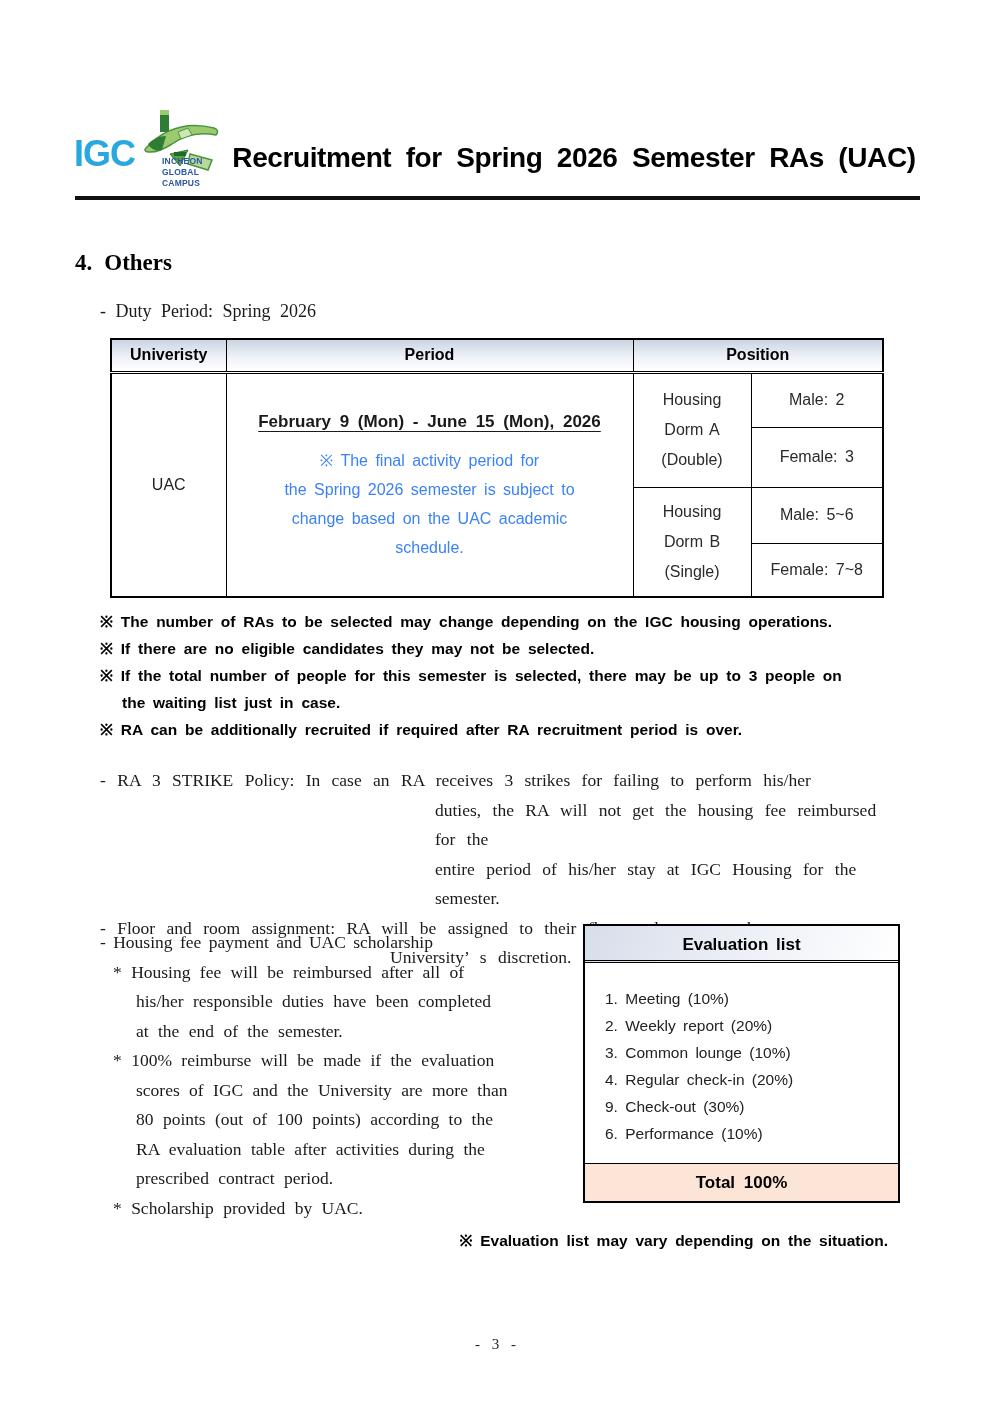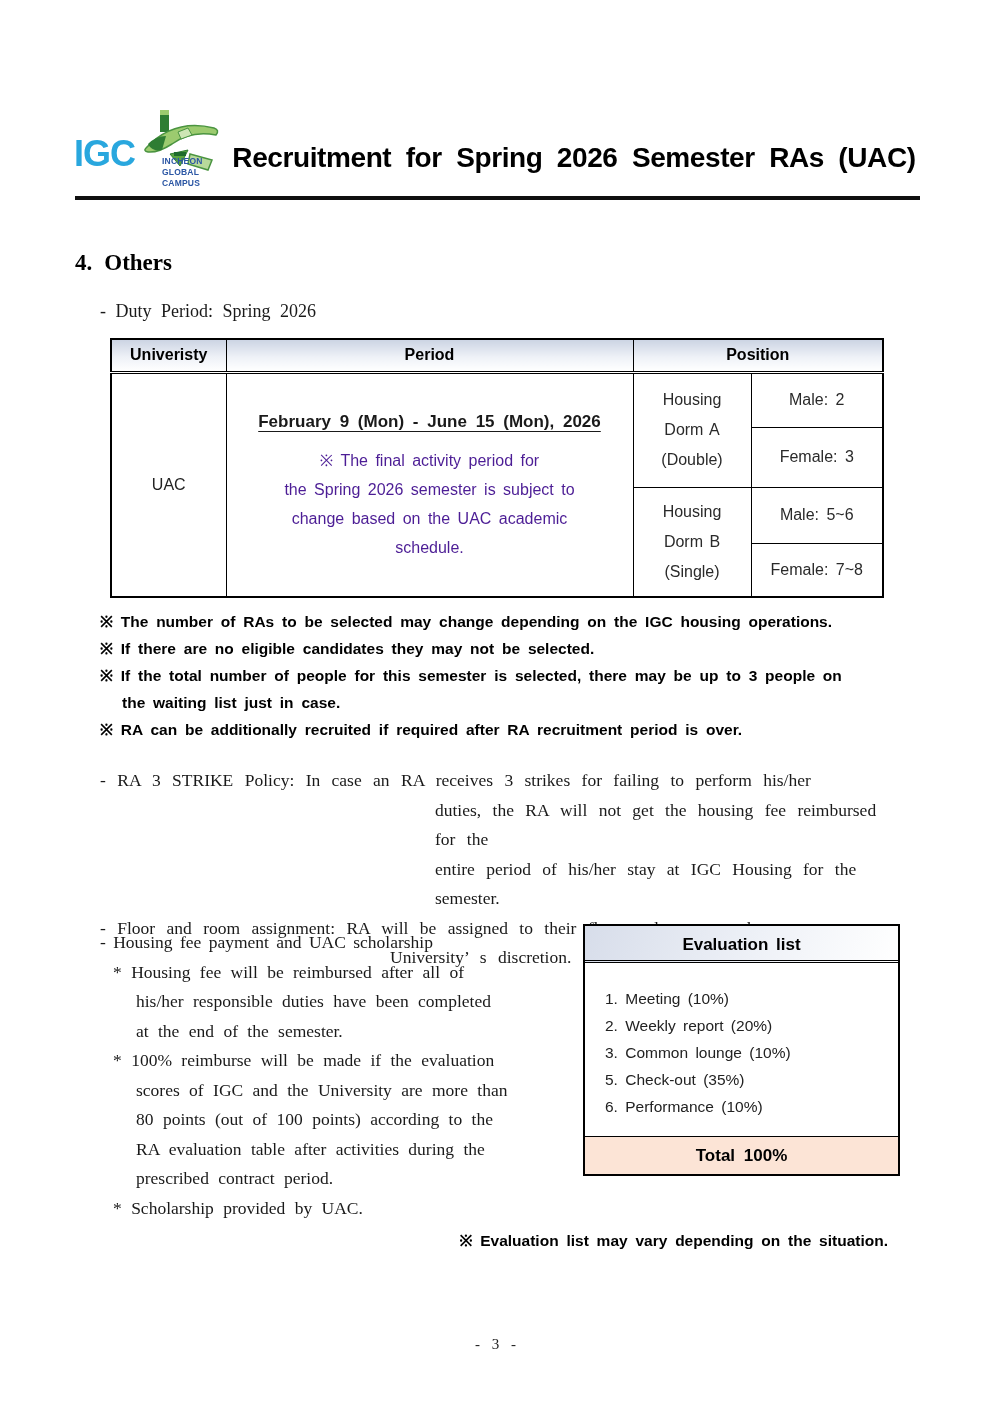--- a/index.html
+++ b/index.html
@@ -31,21 +31,21 @@
   .rtable { border: 2.5px solid #000; }
   .rtable th, .rtable td { border: 1px solid #000; text-align: center; vertical-align: middle; }
   .rtable thead th { height: 33px; font-size: 16px; font-weight: bold; color: #000;
                      background: linear-gradient(180deg, #ccd4e3 0%, #eef1f7 55%, #ffffff 100%);
                      border-bottom: 3px double #000; }
   .col-univ { width: 115px; } .col-period { width: 407px; } .col-dorm { width: 118px; } .col-count { width: 132px; }
   .cell-univ { font-size: 16px; word-spacing: 2px; }
   .cell-period { padding: 14px 10px 10px; }
   .period-date { display: inline-block; font-size: 17px; font-weight: bold; text-decoration: underline;
                  text-underline-offset: 4px; word-spacing: 4px; margin-bottom: 14px; color: #1a1a1a; }
-  .period-note { font-size: 16px; line-height: 29px; white-space: pre-line; word-spacing: 3px; color: #4c1d95; }
+  .period-note { font-size: 16px; line-height: 29px; white-space: pre-line; word-spacing: 3px; color: #3b82f6; }
   .cell-dorm { font-size: 16px; line-height: 30px; white-space: pre-line; word-spacing: 2px; color: #2a2a2a; }
   .cell-count { font-size: 16px; word-spacing: 3px; color: #2a2a2a; }
   .row-h1 { height: 55px; } .row-h2 { height: 60px; } .row-h3 { height: 56px; } .row-h4 { height: 54px; }
 
   
   .notes { position: absolute; left: 100px; top: 608px; width: 792px;
            font-family: "Liberation Sans", sans-serif; font-weight: bold; font-size: 15.5px;
            line-height: 27px; color: #000; }
   .note { white-space: pre-line; padding-left: 22px; text-indent: -22px; word-spacing: 3.5px; }
 
@@ -182,21 +182,22 @@
 prescribed contract period.</div>
     <div class="hf-item">* Scholarship provided by UAC.</div>
   </div>
 
   <div class="eval-box">
     <div class="eval-header">Evaluation list</div>
     <div class="eval-body">
       <div class="eval-item">1. Meeting (10%)</div>
       <div class="eval-item">2. Weekly report (20%)</div>
       <div class="eval-item">3. Common lounge (10%)</div>
-      <div class="eval-item">5. Check-out (35%)</div>
+      <div class="eval-item">4. Regular check-in (20%)</div>
+      <div class="eval-item">9. Check-out (30%)</div>
       <div class="eval-item">6. Performance (10%)</div>
     </div>
     <div class="eval-total">Total 100%</div>
   </div>
 
   <div class="footer-note">※ Evaluation list may vary depending on the situation.</div>
   <div class="page-number">- 3 -</div>
 
 </div>
 

